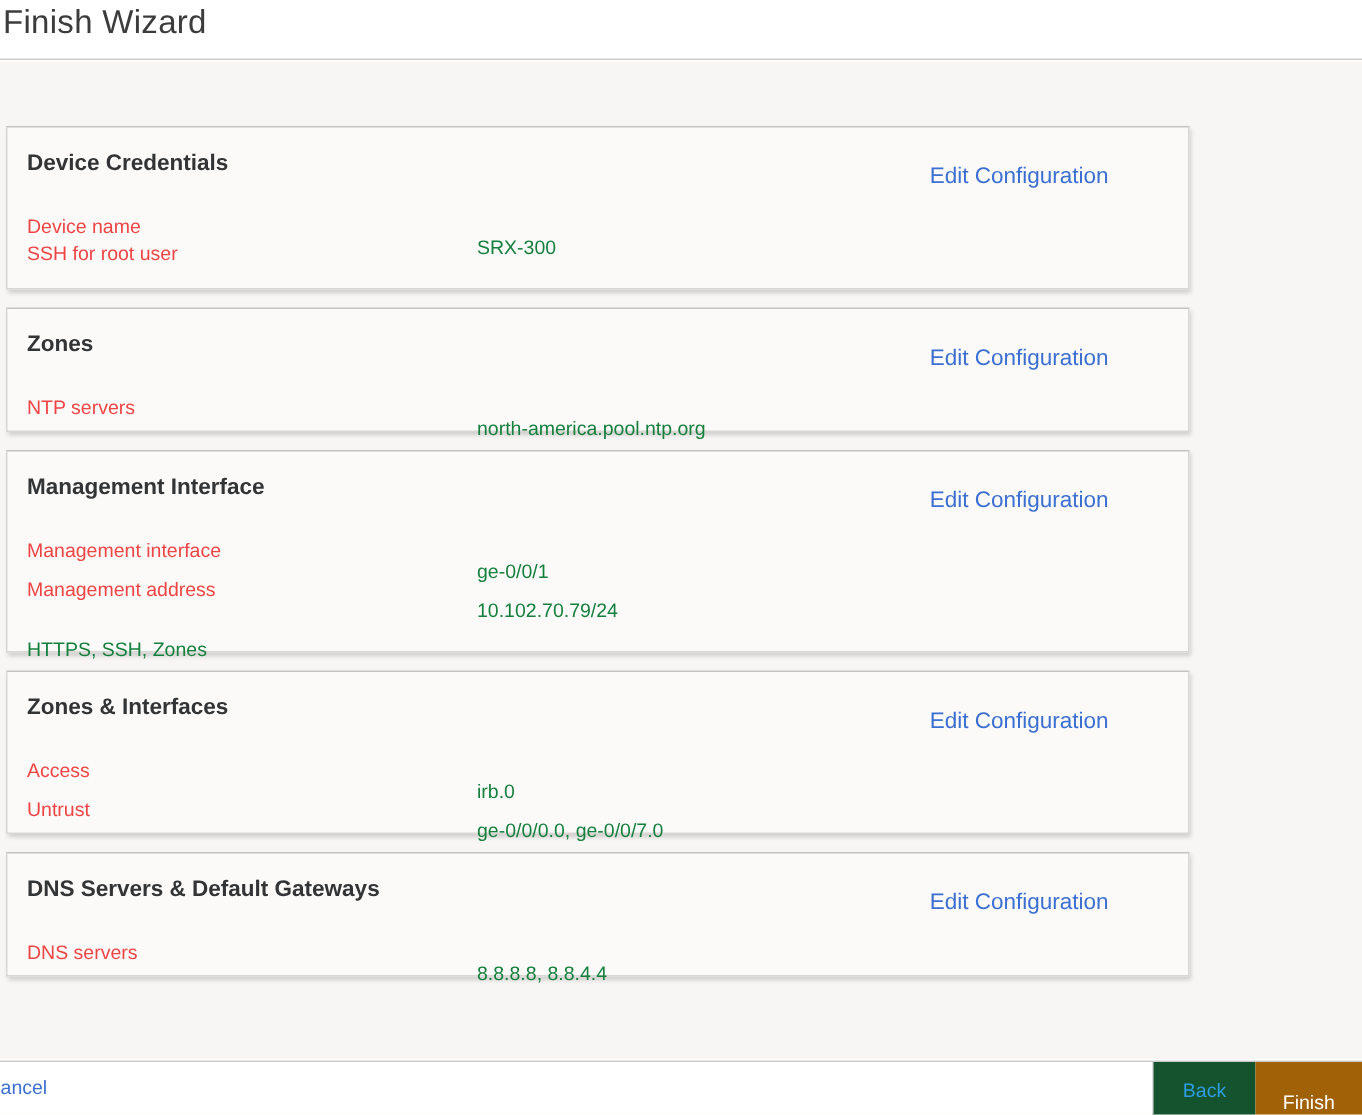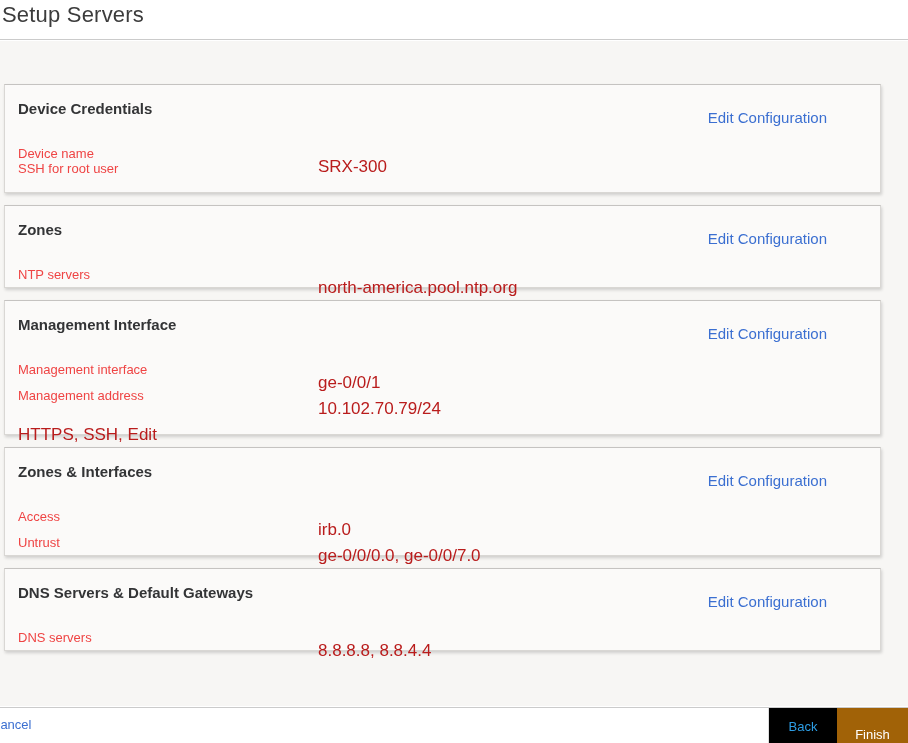--- a/index.html
+++ b/index.html
@@ -30,21 +30,21 @@
   
   .main-area {
     position: absolute; top: 41px; bottom: 37px; left: 0; right: 0;
     background: #f7f6f4;
     padding-top: 43px;
     overflow: hidden;
   }
   
   .card {
     position: relative;
-    width: 877px;
+    width: 789px;
     margin: 0 0 12px 4px;
     background: #fbfaf9;
     border: 1px solid #d9d7d4;
     border-top-color: #c5c3c1;
     box-shadow: 1px 2px 3px rgba(0,0,0,0.16);
     padding: 15px 13px 11px 13px;
   }
   .card-title {
     margin: 0;
     font-size: 15px;
@@ -62,21 +62,21 @@
     cursor: pointer;
   }
   .card-rows { margin-top: 11px; }
   .field-row {
     display: grid;
     grid-template-columns: 300px 1fr;
     height: 26px;
     align-items: center;
   }
   .field-label { font-size: 13px; color: #ef4444; }
-  .field-value { font-size: 17px; color: #b91c1c; margin-top: 28px; }
+  .field-value { font-size: 13px; color: #15803d; margin-top: 28px; }
   
   .wizard-footer {
     position: absolute; left: 0; right: 0; bottom: 0;
     height: 36px;
     background: #ffffff;
     border-top: 1px solid #cbcbcb;
   }
   .cancel-link {
     position: absolute; left: -9px; top: 0;
     height: 36px;
@@ -87,39 +87,39 @@
     cursor: pointer;
     padding-bottom: 4px;
   }
   .back-button {
     position: absolute; right: 71px; top: 0;
     width: 69px; height: 36px;
     border-left: 1px solid #dddddd;
     display: flex; align-items: center; justify-content: center;
     font-size: 13px;
     color: #2d9de4;
-    background: #000000;
+    background: #14532d;
     cursor: pointer;
   }
   .finish-button {
     position: absolute; right: 0; top: 0;
     width: 71px; height: 52px;
     background: #a16207;
     display: flex; align-items: center; justify-content: center;
     font-size: 13px;
     color: #ffffff;
     cursor: pointer;
     margin-left: 14px;
   }
 </style>
 </head>
 <body>
 
 <header class="page-header">
-  <h1 class="page-title">Setup Servers</h1>
+  <h1 class="page-title">Finish Wizard</h1>
 </header>
 
 <div class="main-area">
 
   <section class="card">
     <h2 class="card-title">Device Credentials</h2>
     <a class="edit-link">Edit Configuration</a>
     <div class="card-rows">
       <div class="field-row">
         <span class="field-label">Device name</span>
@@ -148,21 +148,21 @@
     <div class="card-rows">
       <div class="field-row">
         <span class="field-label">Management interface</span>
         <span class="field-value">ge-0/0/1</span>
       </div>
       <div class="field-row">
         <span class="field-label">Management address</span>
         <span class="field-value">10.102.70.79/24</span>
       </div>
       <div class="field-row">
-        <span class="field-value">HTTPS, SSH, Edit</span>
+        <span class="field-value">HTTPS, SSH, Zones</span>
       </div>
     </div>
   </section>
 
   <section class="card">
     <h2 class="card-title">Zones &amp; Interfaces</h2>
     <a class="edit-link">Edit Configuration</a>
     <div class="card-rows">
       <div class="field-row">
         <span class="field-label">Access</span>

